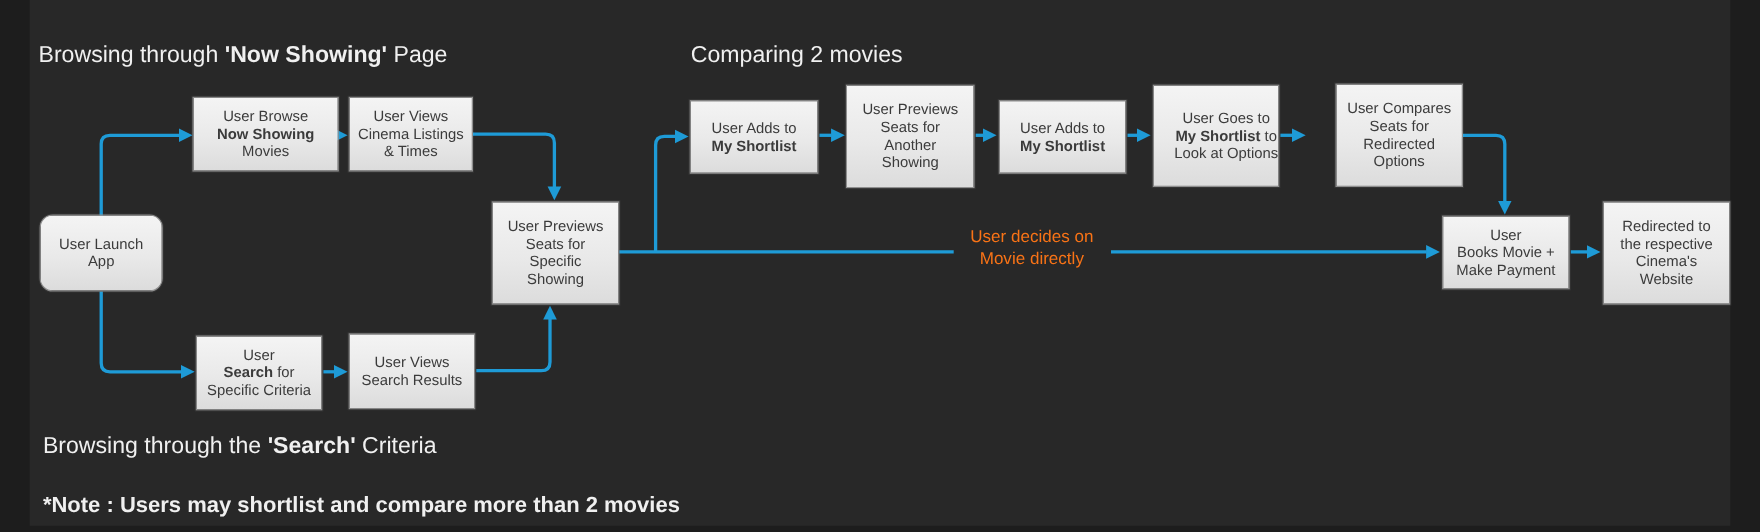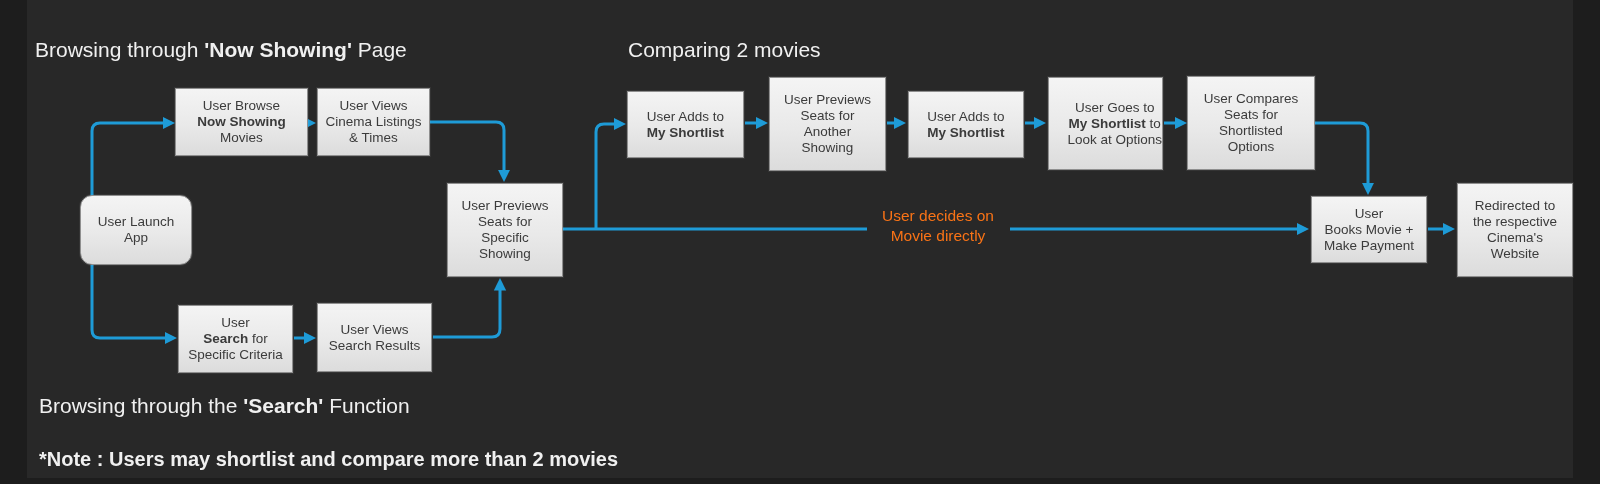--- a/index.html
+++ b/index.html
@@ -26,21 +26,21 @@
   .flow path{stroke:var(--arrow,#1e9bd7);stroke-width:3;fill:none;}
   .flow .ah{fill:var(--arrow,#1e9bd7);stroke:none;}
   .node{
     position:absolute;display:flex;align-items:center;justify-content:center;
     background:linear-gradient(180deg,#f4f4f4 0%,#e9e9e9 55%,#dcdcdc 100%);
     border:1px solid var(--node-border,#8f8f8f);
     color:var(--node-text,#3b3b3b);
     font-size:13.5px;line-height:16px;text-align:center;
     box-shadow:0 0 0 1px rgba(255,255,255,0.06);
   }
-  .node.rounded{border-radius:12px;margin-left:44px;}
+  .node.rounded{border-radius:12px;}
   .heading{
     position:absolute;color:var(--heading-text,#f0f0f0);
     font-size:21px;line-height:24px;white-space:nowrap;font-weight:400;
   }
   .heading b{font-weight:700;}
   .note{font-size:20px;font-weight:bold;}
   .line-label{
     position:absolute;color:#f97316;font-size:15.5px;line-height:20px;
     text-align:center;white-space:nowrap;
   }
@@ -74,21 +74,21 @@
     <path d="M1428,229 L1443,229" marker-end="url(#ah)"></path>
   </svg>
 
   <div class="heading" style="left:35px;top:38px;">
     <span>Browsing through </span><b>'Now Showing'</b><span> Page</span>
   </div>
   <div class="heading" style="left:628px;top:38px;">
     <span>Comparing 2 movies</span>
   </div>
   <div class="heading" style="left:39px;top:394px;">
-    <span>Browsing through the </span><b>'Search'</b><span> Function</span>
+    <span>Browsing through the </span><b>'Search'</b><span> Criteria</span>
   </div>
   <div class="heading note" style="left:39px;top:447px;">
     <span>*Note : Users may shortlist and compare more than 2 movies</span>
   </div>
 
   <div class="node rounded" style="left:36px;top:195px;width:112px;height:70px;">
     <div><span>User Launch</span><br><span>App</span></div>
   </div>
 
   <div class="node" style="left:175px;top:88px;width:133px;height:68px;">
@@ -120,22 +120,22 @@
   </div>
 
   <div class="node" style="left:908px;top:91px;width:116px;height:67px;">
     <div><span>User Adds to</span><br><b>My Shortlist</b></div>
   </div>
 
   <div class="node" style="left:1048px;top:77px;width:115px;height:93px;justify-content:flex-end;">
     <div><span>User Goes to</span><br><b>My Shortlist</b><span> to</span><br><span>Look at Options</span></div>
   </div>
 
-  <div class="node" style="left:1187px;top:76px;width:128px;height:94px;">
-    <div><span>User Compares</span><br><span>Seats for</span><br><span>Shortlisted</span><br><span>Options</span></div>
+  <div class="node" style="left:1214px;top:76px;width:116px;height:94px;">
+    <div><span>User Compares</span><br><span>Seats for</span><br><span>Redirected</span><br><span>Options</span></div>
   </div>
 
   <div class="node" style="left:1311px;top:196px;width:116px;height:67px;">
     <div><span>User</span><br><span>Books Movie +</span><br><span>Make Payment</span></div>
   </div>
 
   <div class="node" style="left:1457px;top:183px;width:116px;height:94px;">
     <div><span>Redirected to</span><br><span>the respective</span><br><span>Cinema's</span><br><span>Website</span></div>
   </div>
 

